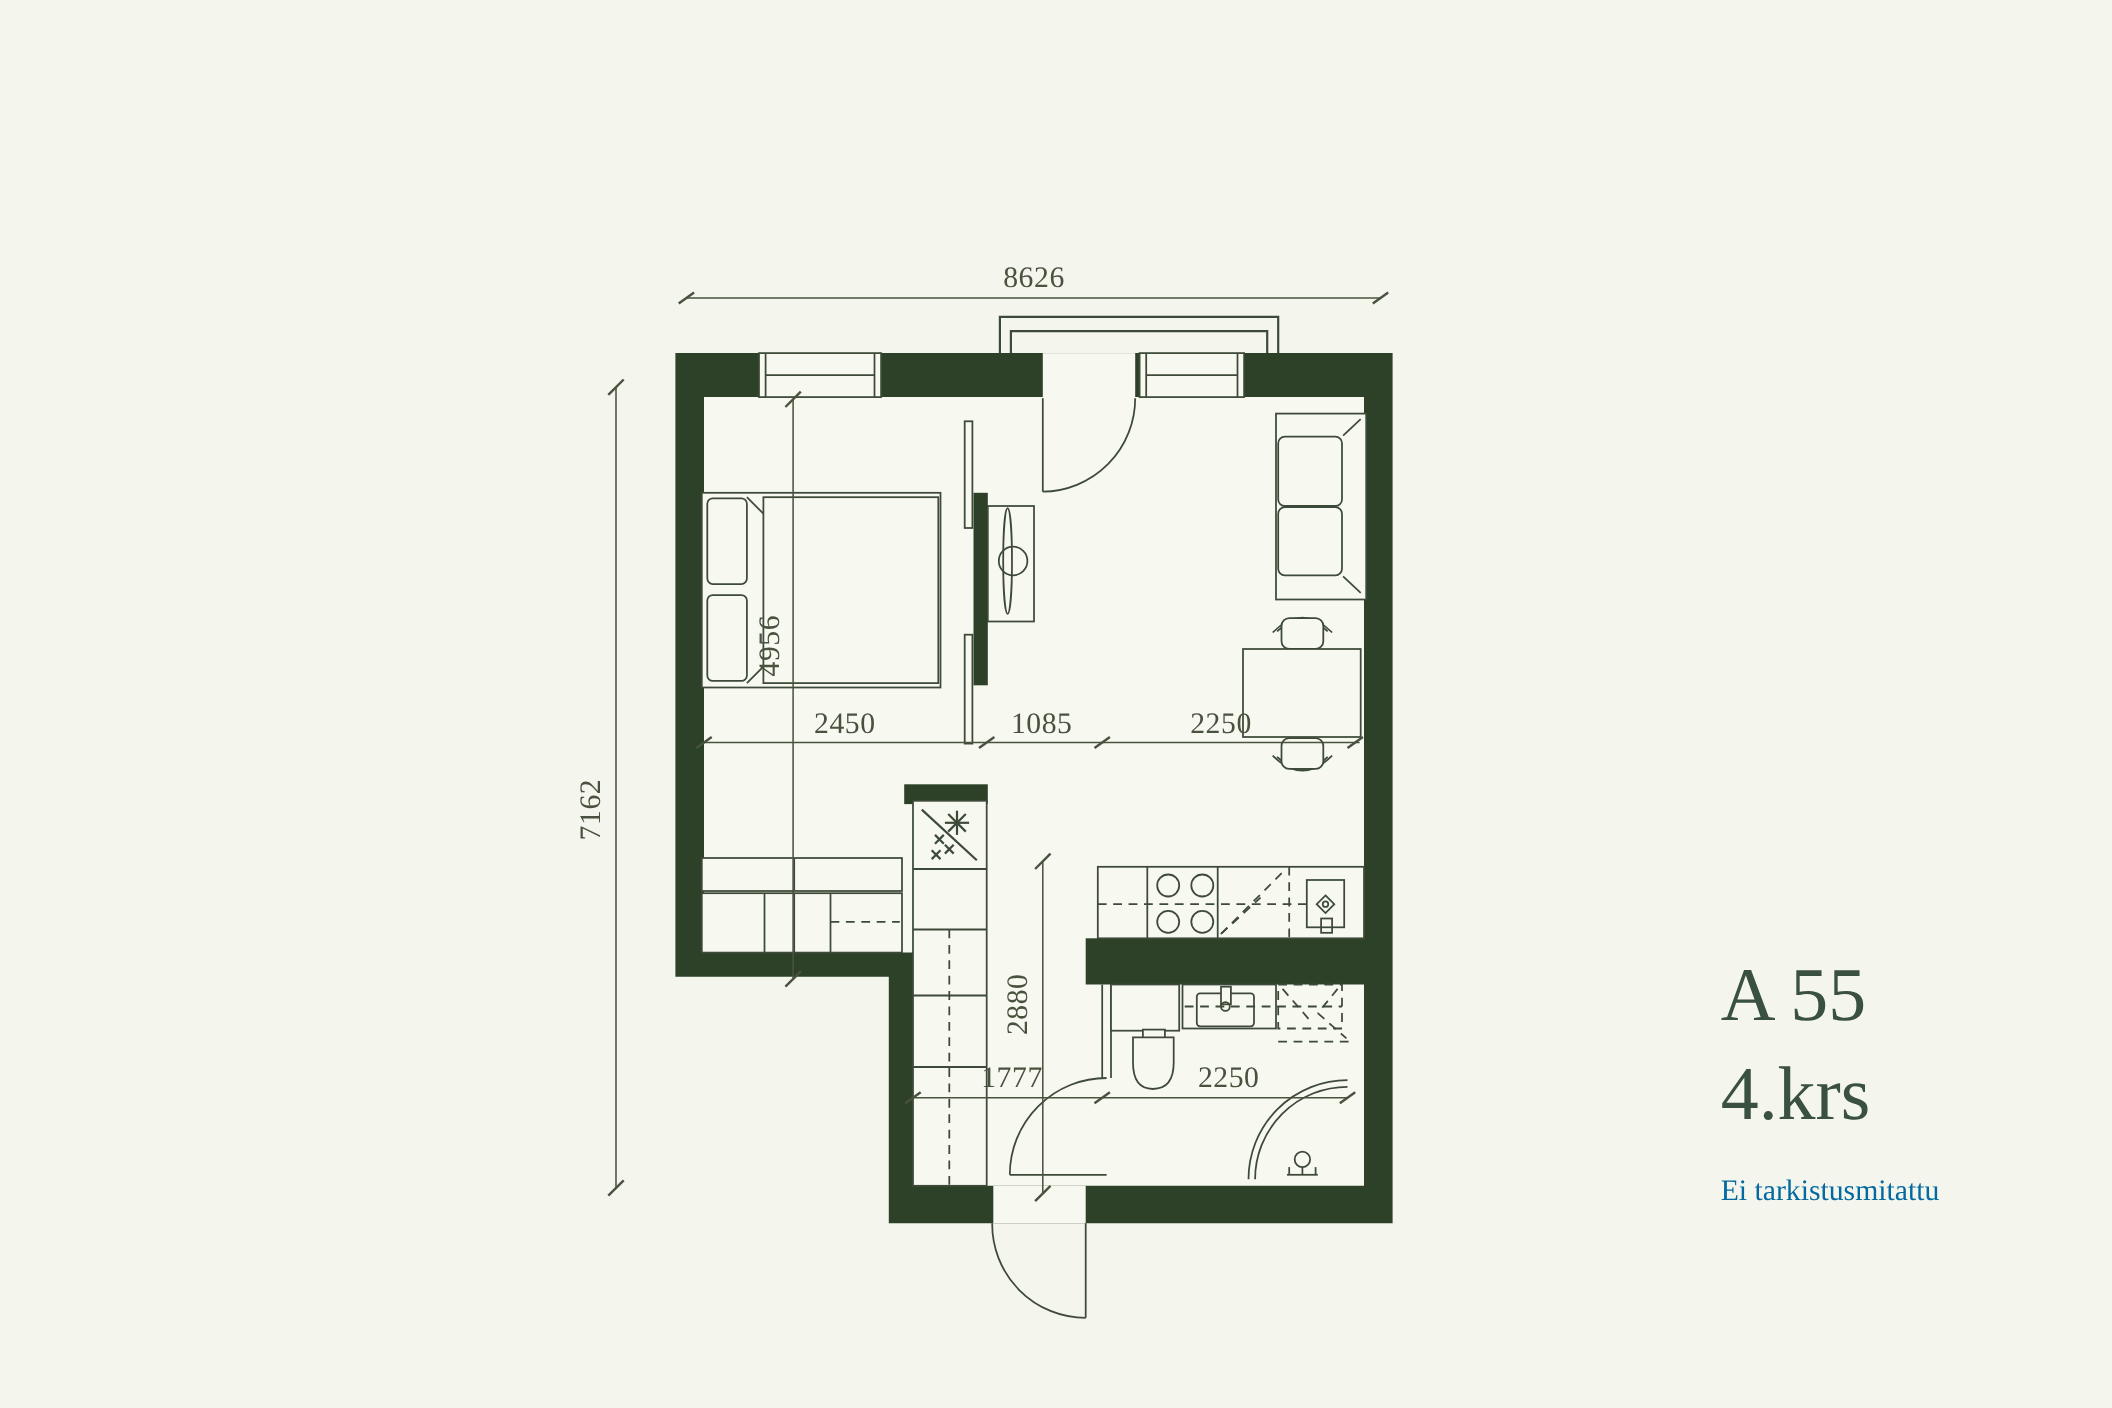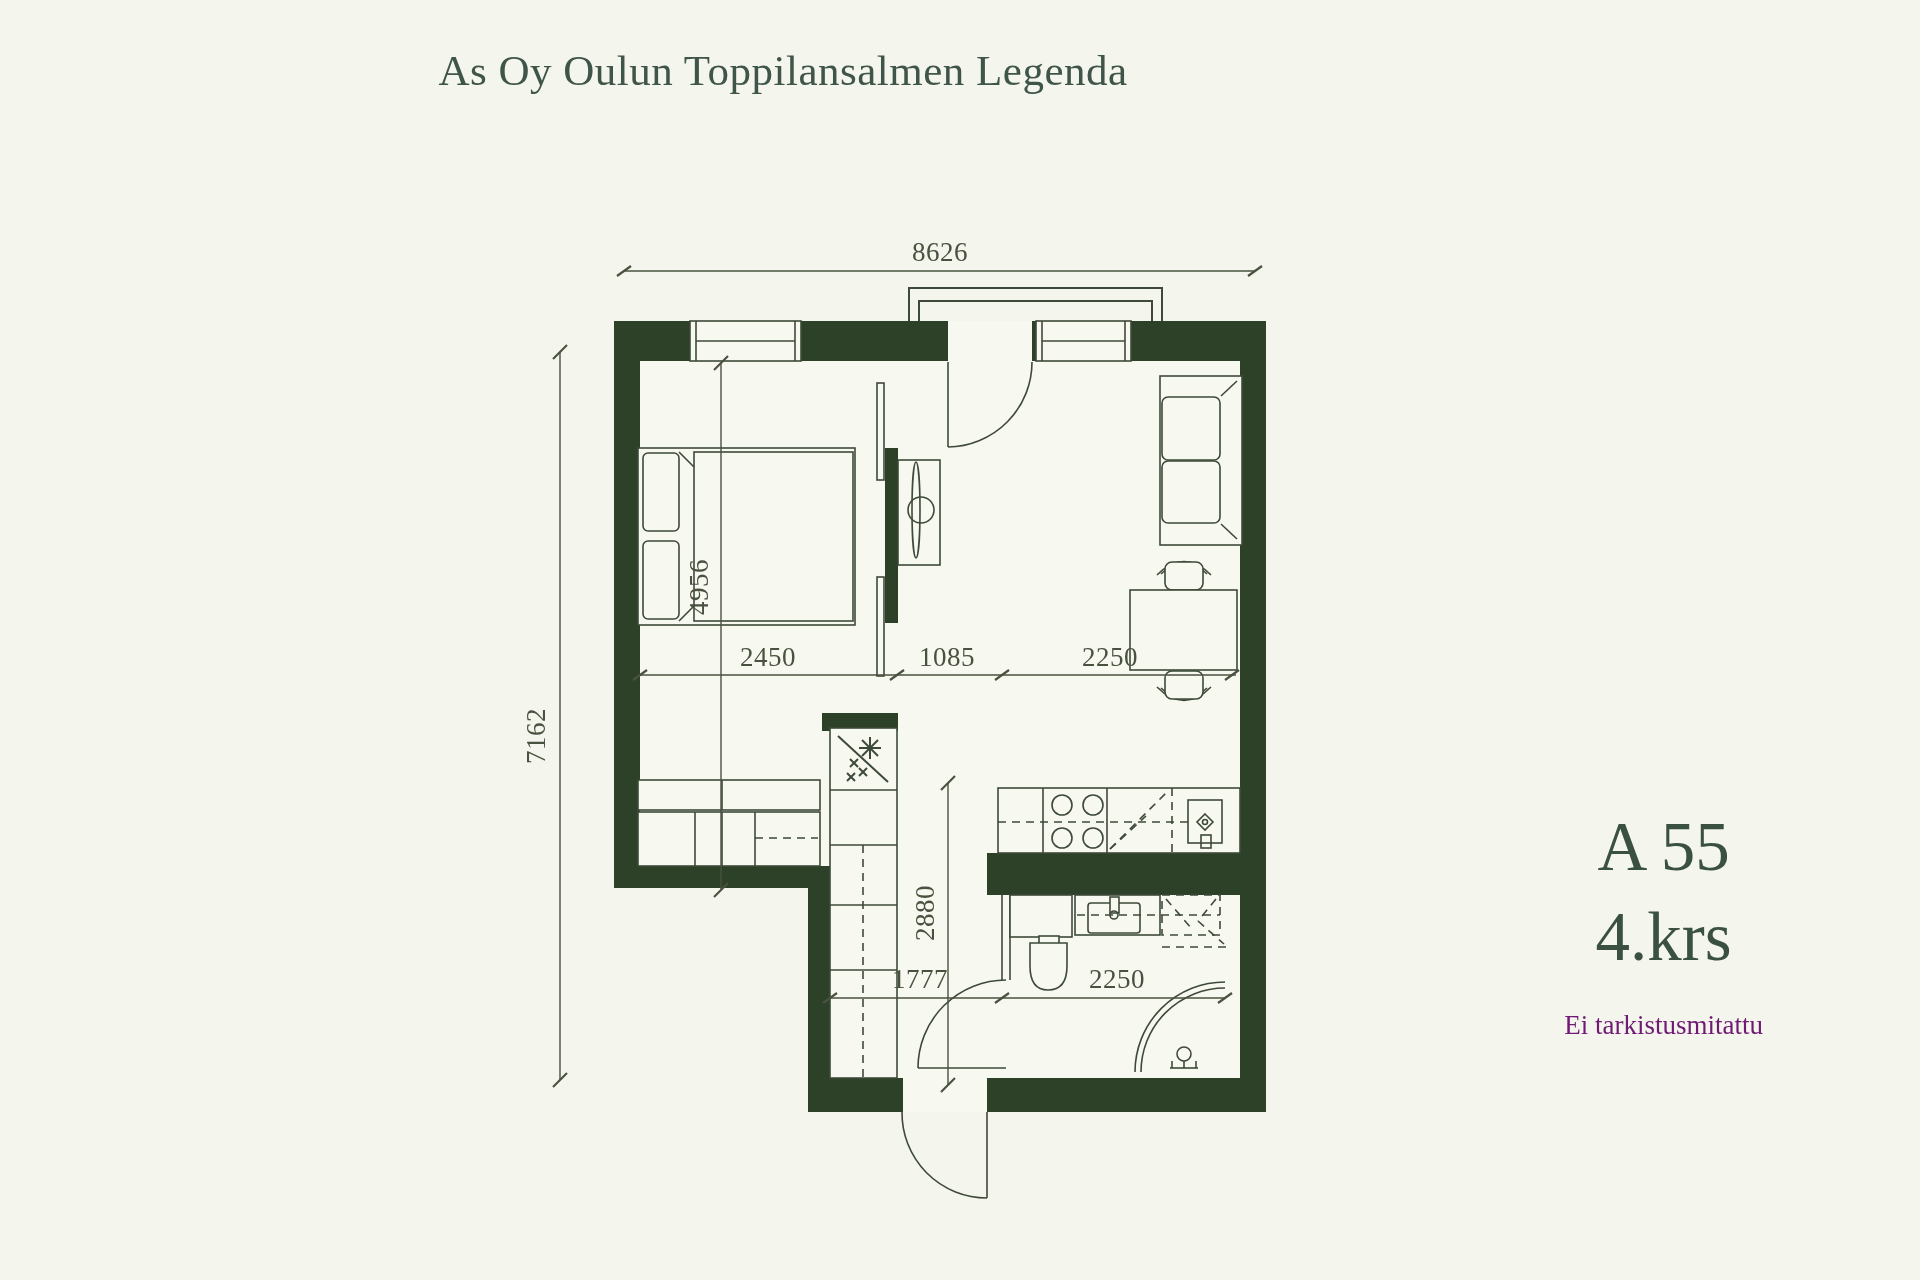--- a/index.html
+++ b/index.html
@@ -1,38 +1,37 @@
 <!DOCTYPE html>
 <html><head>
 <meta charset="utf-8">
 <style>
   html,body{margin:0;padding:0;width:1920px;height:1280px;background:#f4f5ec;overflow:hidden;}
   body{font-family:"Liberation Serif", serif;color:#415549;position:relative;}
   .title-block{position:absolute;left:783px;top:46px;transform:translateX(-50%);text-align:center;
     font-size:43px;line-height:49px;color:#40554a;letter-spacing:0.5px;white-space:nowrap;}
-  .info-block{position:absolute;right:157px;top:802px;text-align:center;color:#3a5141;}
+  .info-block{position:absolute;right:157px;top:859px;text-align:left;color:#3a5141;}
   .info-unit,.info-area,.info-floor{font-size:69px;line-height:90px;white-space:nowrap;}
   .info-area sup{font-size:36px;vertical-align:23px;line-height:0;margin-left:3px;}
-  .info-note{font-size:27px;line-height:30px;margin-top:28px;color:#701a75;}
+  .info-note{font-size:27px;line-height:30px;margin-top:28px;color:#0369a1;}
   svg{position:absolute;left:0;top:0;}
   .wall{fill:#2d4128;stroke:none;}
   .floor{fill:#f7f8f0;stroke:none;}
   .ln{stroke:#3e4a39;stroke-width:1.6;fill:none;}
   .ln2{stroke:#3e4a39;stroke-width:2;fill:none;}
   .fw{stroke:#3e4a39;stroke-width:1.6;fill:#f7f8f0;}
   .dash{stroke:#3e4a39;stroke-width:1.6;fill:none;stroke-dasharray:8 6;}
   .dim{stroke:#49523f;stroke-width:1.4;fill:none;}
   .tick{stroke:#49523f;stroke-width:2.2;fill:none;}
   .dimtext{font-family:"Liberation Serif", serif;font-size:27px;fill:#49523f;letter-spacing:0.5px;}
 </style>
 </head>
 <body>
 
 <div class="title-block">
-  <div>As Oy Oulun Toppilansalmen Legenda</div>
 </div>
 
 <svg viewBox="0 0 1920 1280" width="1920" height="1280">
 
   <g>
     <path class="ln2" d="M909,322 V288 H1162 V322"></path>
     <path class="ln2" d="M919,322 V301 H1152 V322"></path>
   </g>
 
   <path class="wall" d="M614,321 H1266 V1112 H808 V888 H614 Z"></path>

